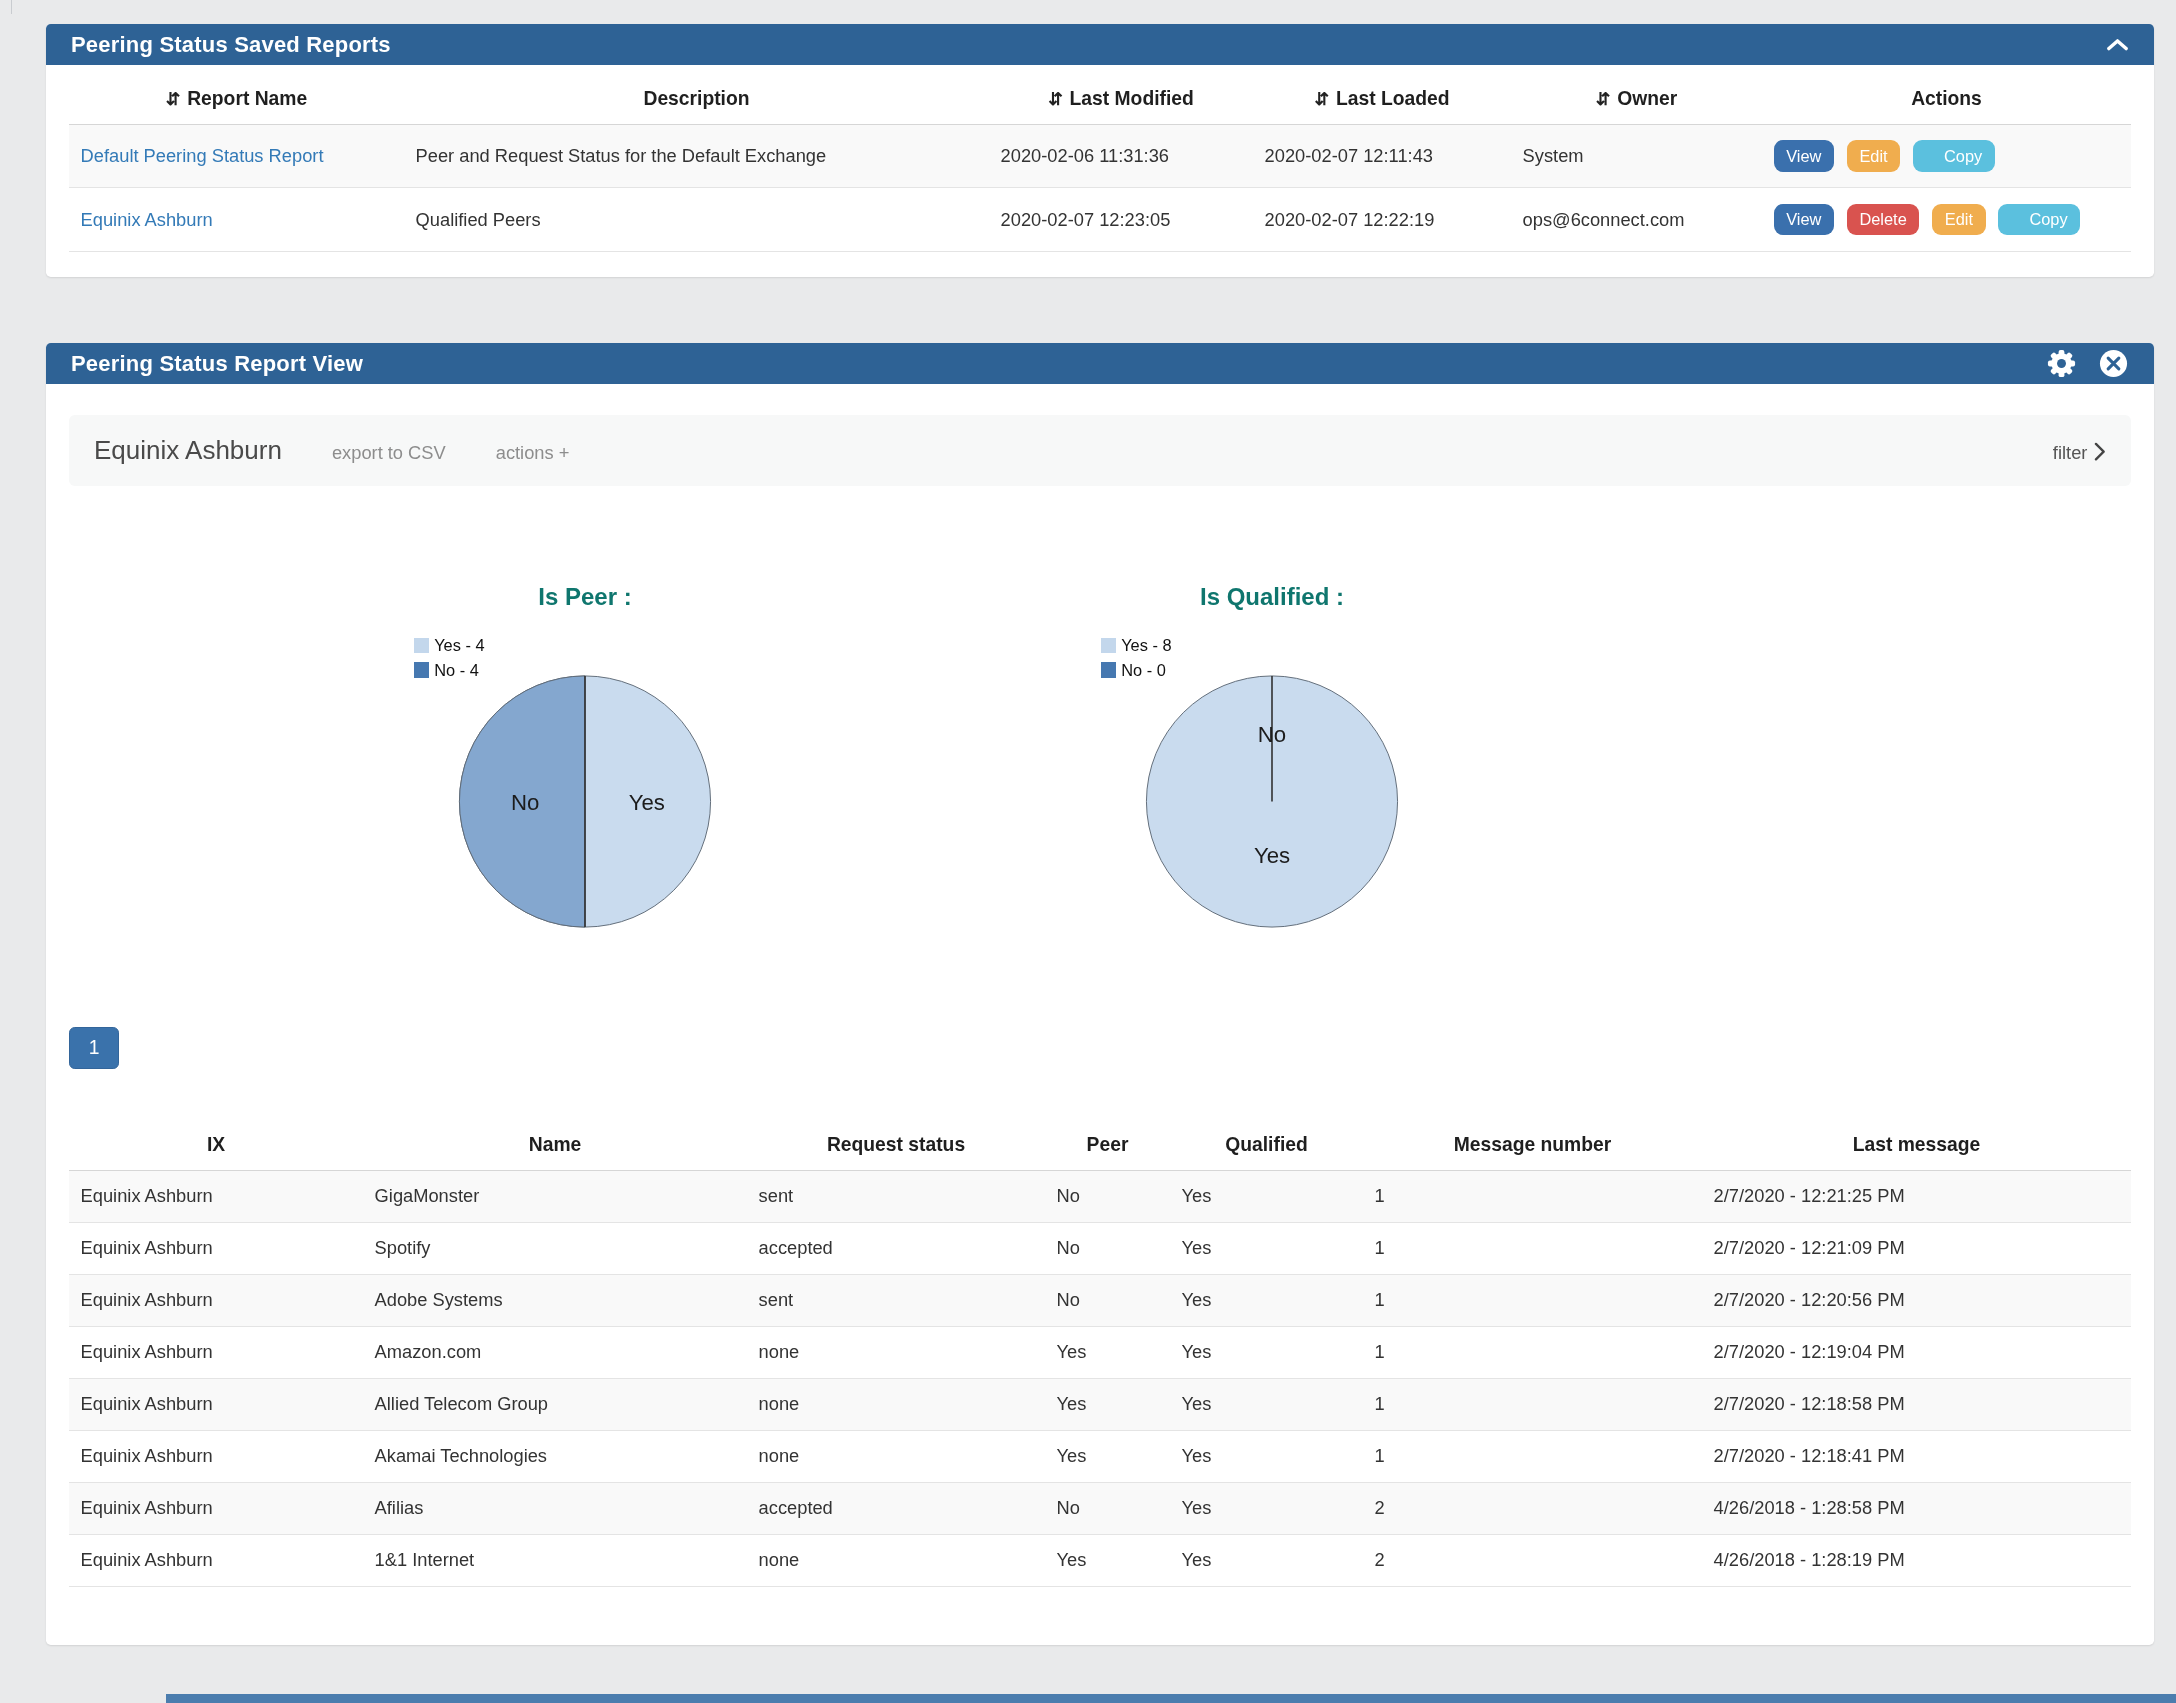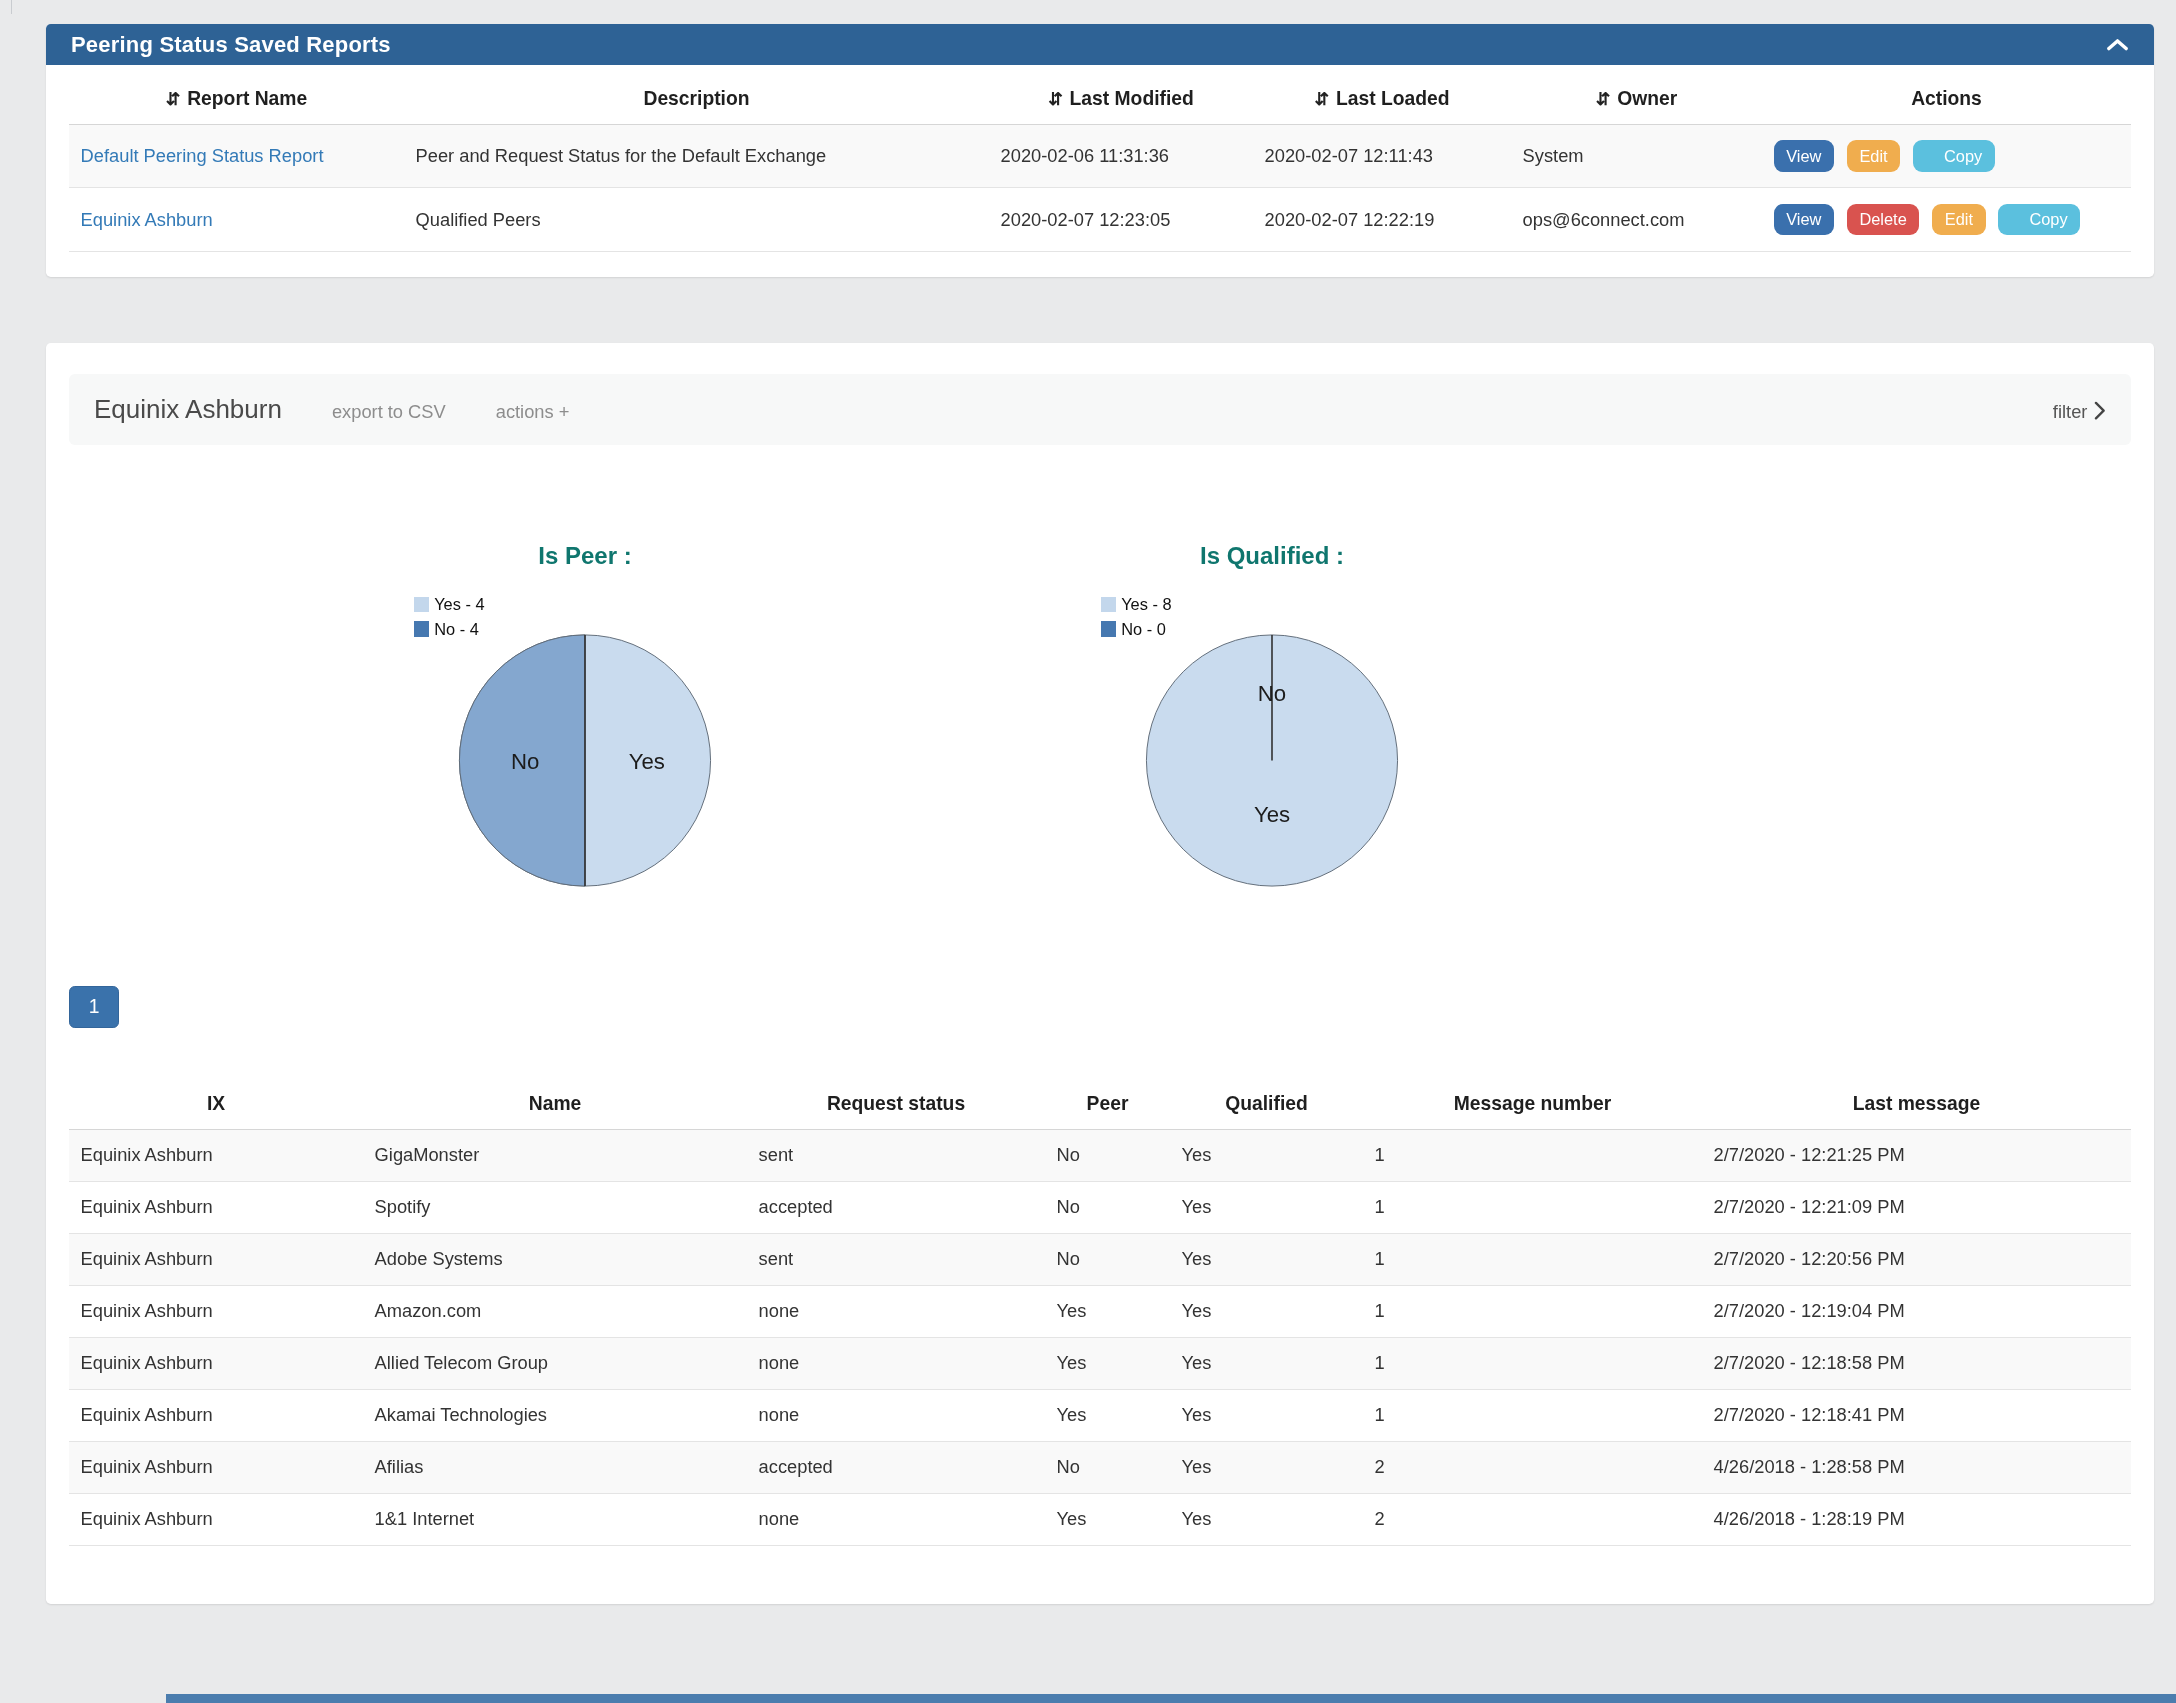--- a/index.html
+++ b/index.html
@@ -161,20 +161,43 @@
             <button class="btn btn-edit">Edit</button>
             <button class="btn btn-copy">Copy</button>
           </td>
         </tr>
       </tbody>
     </table>
   </div>
 </div>
 
 <div class="panel panel-view">
+  <div class="panel-header">
+    <span class="panel-title">Peering Status Report View</span>
+    <span class="header-icons">
+      <span class="icon-btn">
+        <svg width="31" height="31" viewBox="0 0 32 32">
+          <g fill="#ffffff">
+            <rect x="13" y="2" width="6" height="28" rx="2"></rect>
+            <rect x="13" y="2" width="6" height="28" rx="2" transform="rotate(45 16 16)"></rect>
+            <rect x="13" y="2" width="6" height="28" rx="2" transform="rotate(90 16 16)"></rect>
+            <rect x="13" y="2" width="6" height="28" rx="2" transform="rotate(135 16 16)"></rect>
+            <circle cx="16" cy="16" r="10.5"></circle>
+          </g>
+          <circle cx="16" cy="16" r="4.6" fill="#2e6295"></circle>
+        </svg>
+      </span>
+      <span class="icon-btn">
+        <svg width="31" height="31" viewBox="0 0 32 32">
+          <circle cx="16" cy="16" r="14" fill="#ffffff"></circle>
+          <path d="M10.5 10.5 L21.5 21.5 M21.5 10.5 L10.5 21.5" stroke="#2e6295" stroke-width="3.2" stroke-linecap="round"></path>
+        </svg>
+      </span>
+    </span>
+  </div>
 
   <div class="panel-body">
 
     <div class="subheader">
       <span class="report-name-big">Equinix Ashburn</span>
       <span class="subheader-link">export to CSV</span>
       <span class="subheader-link">actions +</span>
       <span class="filter-link">
         <span>filter</span>
         <svg width="11.6" height="19.3" viewBox="0 0 12 20">

